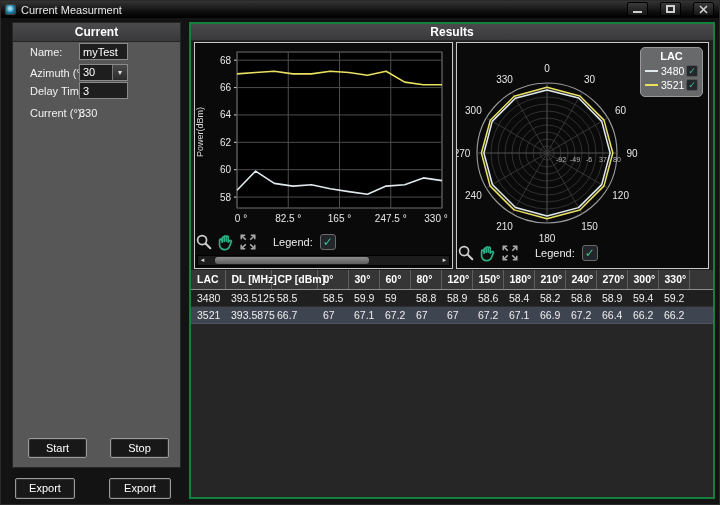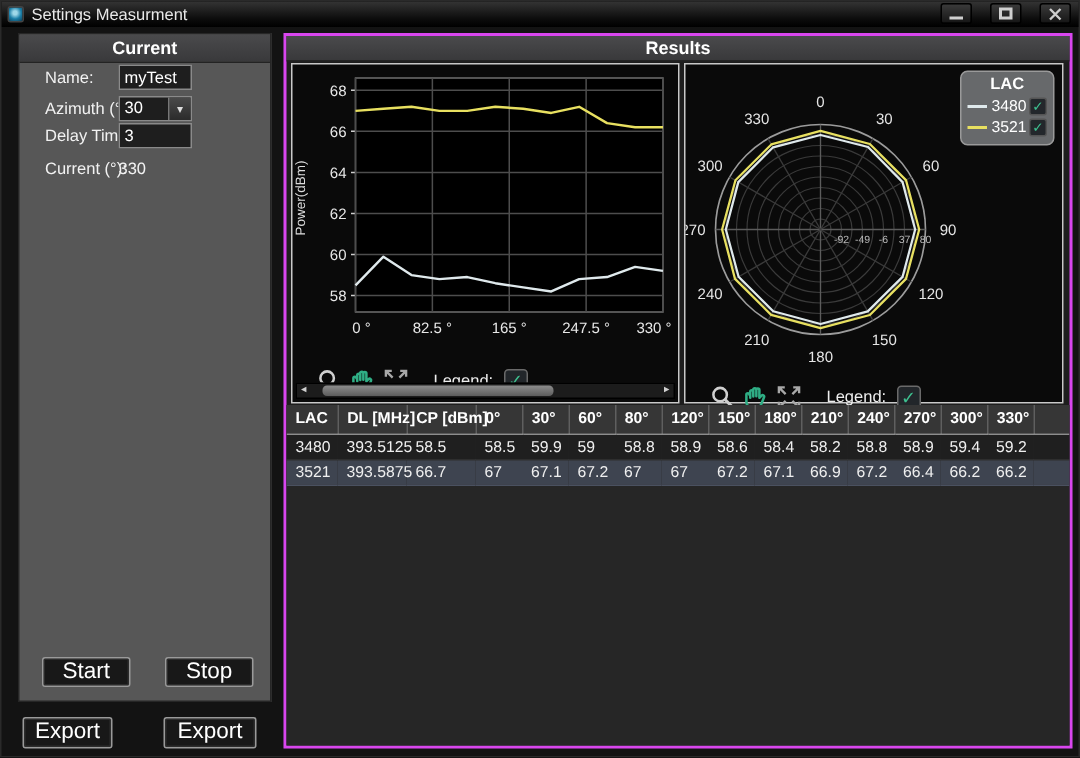--- a/index.html
+++ b/index.html
@@ -27,37 +27,37 @@
   .field-label { position:absolute; left:17px; color:#f2f2f2; font-size:11px; }
   .text-input { position:absolute; left:66px; width:49px; height:17px; background:#1e1e1e; color:#fff;
     border:1px solid #8a8a8a; font-size:11px; padding:0 3px; font-family:inherit; }
   #azimuth-dd { position:absolute; left:66px; width:49px; height:17px; background:#1e1e1e;
     border:1px solid #8a8a8a; display:flex; }
   #azimuth-val { flex:1; color:#fff; font-size:11px; line-height:15px; padding-left:3px; }
   #azimuth-arrow { width:15px; background:linear-gradient(#4a4a4a,#2b2b2b); border-left:1px solid #777;
     color:#ddd; font-size:8px; text-align:center; line-height:15px; }
   #current-val { position:absolute; left:66px; color:#f2f2f2; font-size:11px; }
   .btn { position:absolute; height:20px; background:#181818; border:1px solid #9a9a9a;
-    box-shadow:inset 0 0 0 1px #2c2c2c; color:#fff; font-size:15px; text-align:center;
+    box-shadow:inset 0 0 0 1px #2c2c2c; color:#fff; font-size:11px; text-align:center;
     line-height:18px; border-radius:2px; cursor:default; }
   #btn-start { left:15px; top:415px; width:59px; }
   #btn-stop  { left:97px; top:415px; width:59px; }
   #btn-close2  { left:14px;  top:477px; width:60px; height:21px; }
   #btn-export  { left:108px; top:477px; width:62px; height:21px; }
 
   
   #results { position:absolute; left:188px; top:21px; width:526px; height:477px;
-    background:#1e1e1e; border:2px solid #d946ef; }
+    background:#1e1e1e; border:2px solid #15803d; }
   #results .panel-header { height:17px; line-height:17px; }
 
   .chart-panel { position:absolute; background:#0a0a0a; border:1px solid #c9c9c9; }
   #line-panel  { left:3px;   top:18px; width:259px; height:227px; }
   #polar-panel { left:265px; top:18px; width:253px; height:227px; }
 
-  .chart-toolbar { position:absolute; left:16px; display:flex; align-items:center;margin-top:12px; }
+  .chart-toolbar { position:absolute; left:0; display:flex; align-items:center; }
   #line-toolbar  { top:190px; }
   #polar-toolbar { top:201px; }
   .tool-icon { width:18px; height:18px; margin-right:4px; }
   .legend-label { color:#eee; font-size:11px; margin:0 7px 0 12px; }
   .checkbox { width:16px; height:16px; background:#22262a; border:1px solid #6a6a6a; border-radius:3px;
     color:#3ec08f; font-size:12px; font-weight:bold; text-align:center; line-height:14px; }
 
   .hscroll { position:absolute; left:2px; right:2px; bottom:2px; height:11px; background:#1c1c1c;
     border:1px solid #000; display:flex; align-items:center; }
   .scroll-arrow { width:9px; color:#d0d0d0; font-size:6px; text-align:center; line-height:11px; }
@@ -87,21 +87,21 @@
   tr.row-normal   { background:#1f1f1f; border-bottom:1px solid #2e2e2e; }
   tr.row-selected { background:#3e4450; border-bottom:1px solid #4a5160; }
 </style>
 </head>
 <body>
 
 <div id="app">
 
   <div id="titlebar">
     <div id="app-icon"></div>
-    <div id="title-text">Settings Measurment</div>
+    <div id="title-text">Current Measurment</div>
     <div class="win-btn" id="btn-min">
         <div class="glyph-min"></div>
       </div>
     <div class="win-btn" id="btn-max">
         <div class="glyph-max"></div>
       </div>
     <div class="win-btn" id="btn-close">
       <svg width="9" height="9" viewBox="0 0 9 9">
           <path d="M1 1 L8 8 M8 1 L1 8" stroke="#cfcfcf" stroke-width="1.6"></path>
         </svg>

